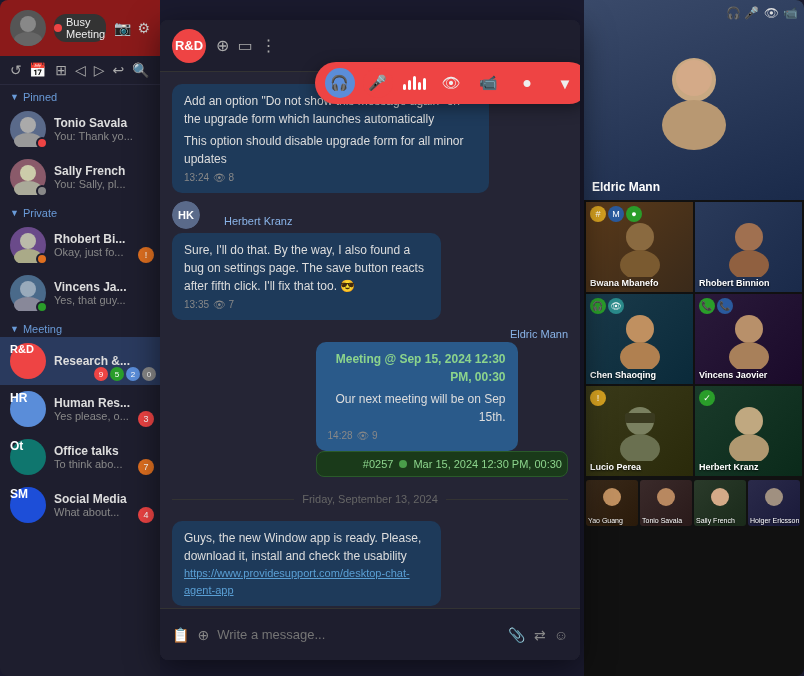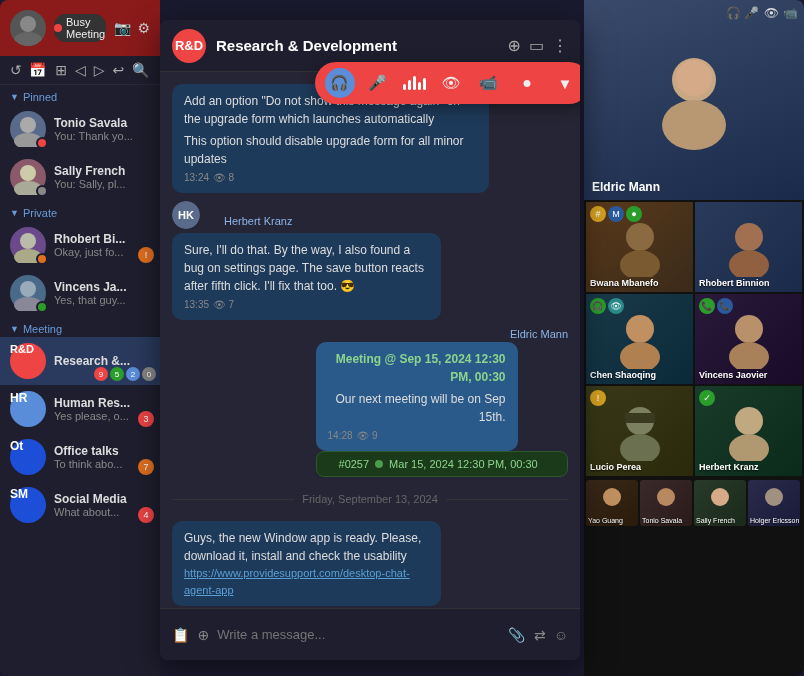--- a/index.html
+++ b/index.html
@@ -196,23 +196,23 @@
     .date-separator::before, .date-separator::after {
       content: ''; flex: 1; height: 1px; background: #333;
     }
 
     .link-text { color: #5a9fd4; font-size: 11px; text-decoration: underline; cursor: pointer; }
 
     .meeting-badge {
       background: #1a3a1a;
       border: 1px solid #2a5a2a;
       border-radius: 8px;
-      padding: 6px 22px;
+      padding: 6px 5px;
       font-size: 11px; color: #8cd48c;
-      display: flex; align-items: center; gap: 6px;
+      display: flex; align-items: center; gap: 6px; justify-content: flex-end;
     }
     .meeting-badge .dot { width: 8px; height: 8px; border-radius: 50%; background: #4a9d4a; flex-shrink: 0; }
 
     .chat-input-row {
       position: absolute; bottom: 0; left: 0; right: 0;
       height: 52px;
       background: #1e1e2e;
       display: flex; align-items: center;
       padding: 0 12px; gap: 8px;
       border-top: 1px solid #333;
@@ -423,21 +423,21 @@
     </div>
     <div class="contact-info">
       <div class="contact-name">Human Res...</div>
       <div class="contact-preview">Yes please, o...</div>
     </div>
     <div class="unread-badge">3</div>
   </div>
 
   <div class="contact-item">
     <div class="contact-avatar">
-      <div class="av-inner" style="background:#1d4ed8; font-size:12px;">Ot</div>
+      <div class="av-inner" style="background:#0f766e; font-size:12px;">Ot</div>
     </div>
     <div class="contact-info">
       <div class="contact-name">Office talks</div>
       <div class="contact-preview">To think abo...</div>
     </div>
     <div class="unread-badge unread-badge-orange">7</div>
   </div>
 
   <div class="contact-item">
     <div class="contact-avatar">
@@ -447,21 +447,20 @@
       <div class="contact-name">Social Media</div>
       <div class="contact-preview">What about...</div>
     </div>
     <div class="unread-badge">4</div>
   </div>
 </div>
 
 <div class="main-panel">
   <div class="chat-header">
     <div class="chat-header-avatar" style="background:#e44">R&amp;D</div>
-    <div class="chat-header-title">Research &amp; Development</div>
     <div class="chat-header-icons">
       <span>⊕</span>
       <span>▭</span>
       <span>⋮</span>
     </div>
   </div>
 
   <div class="chat-toolbar">
     <div class="ct-btn active-head">🎧</div>
     <div class="ct-btn active-mic">🎤</div>

